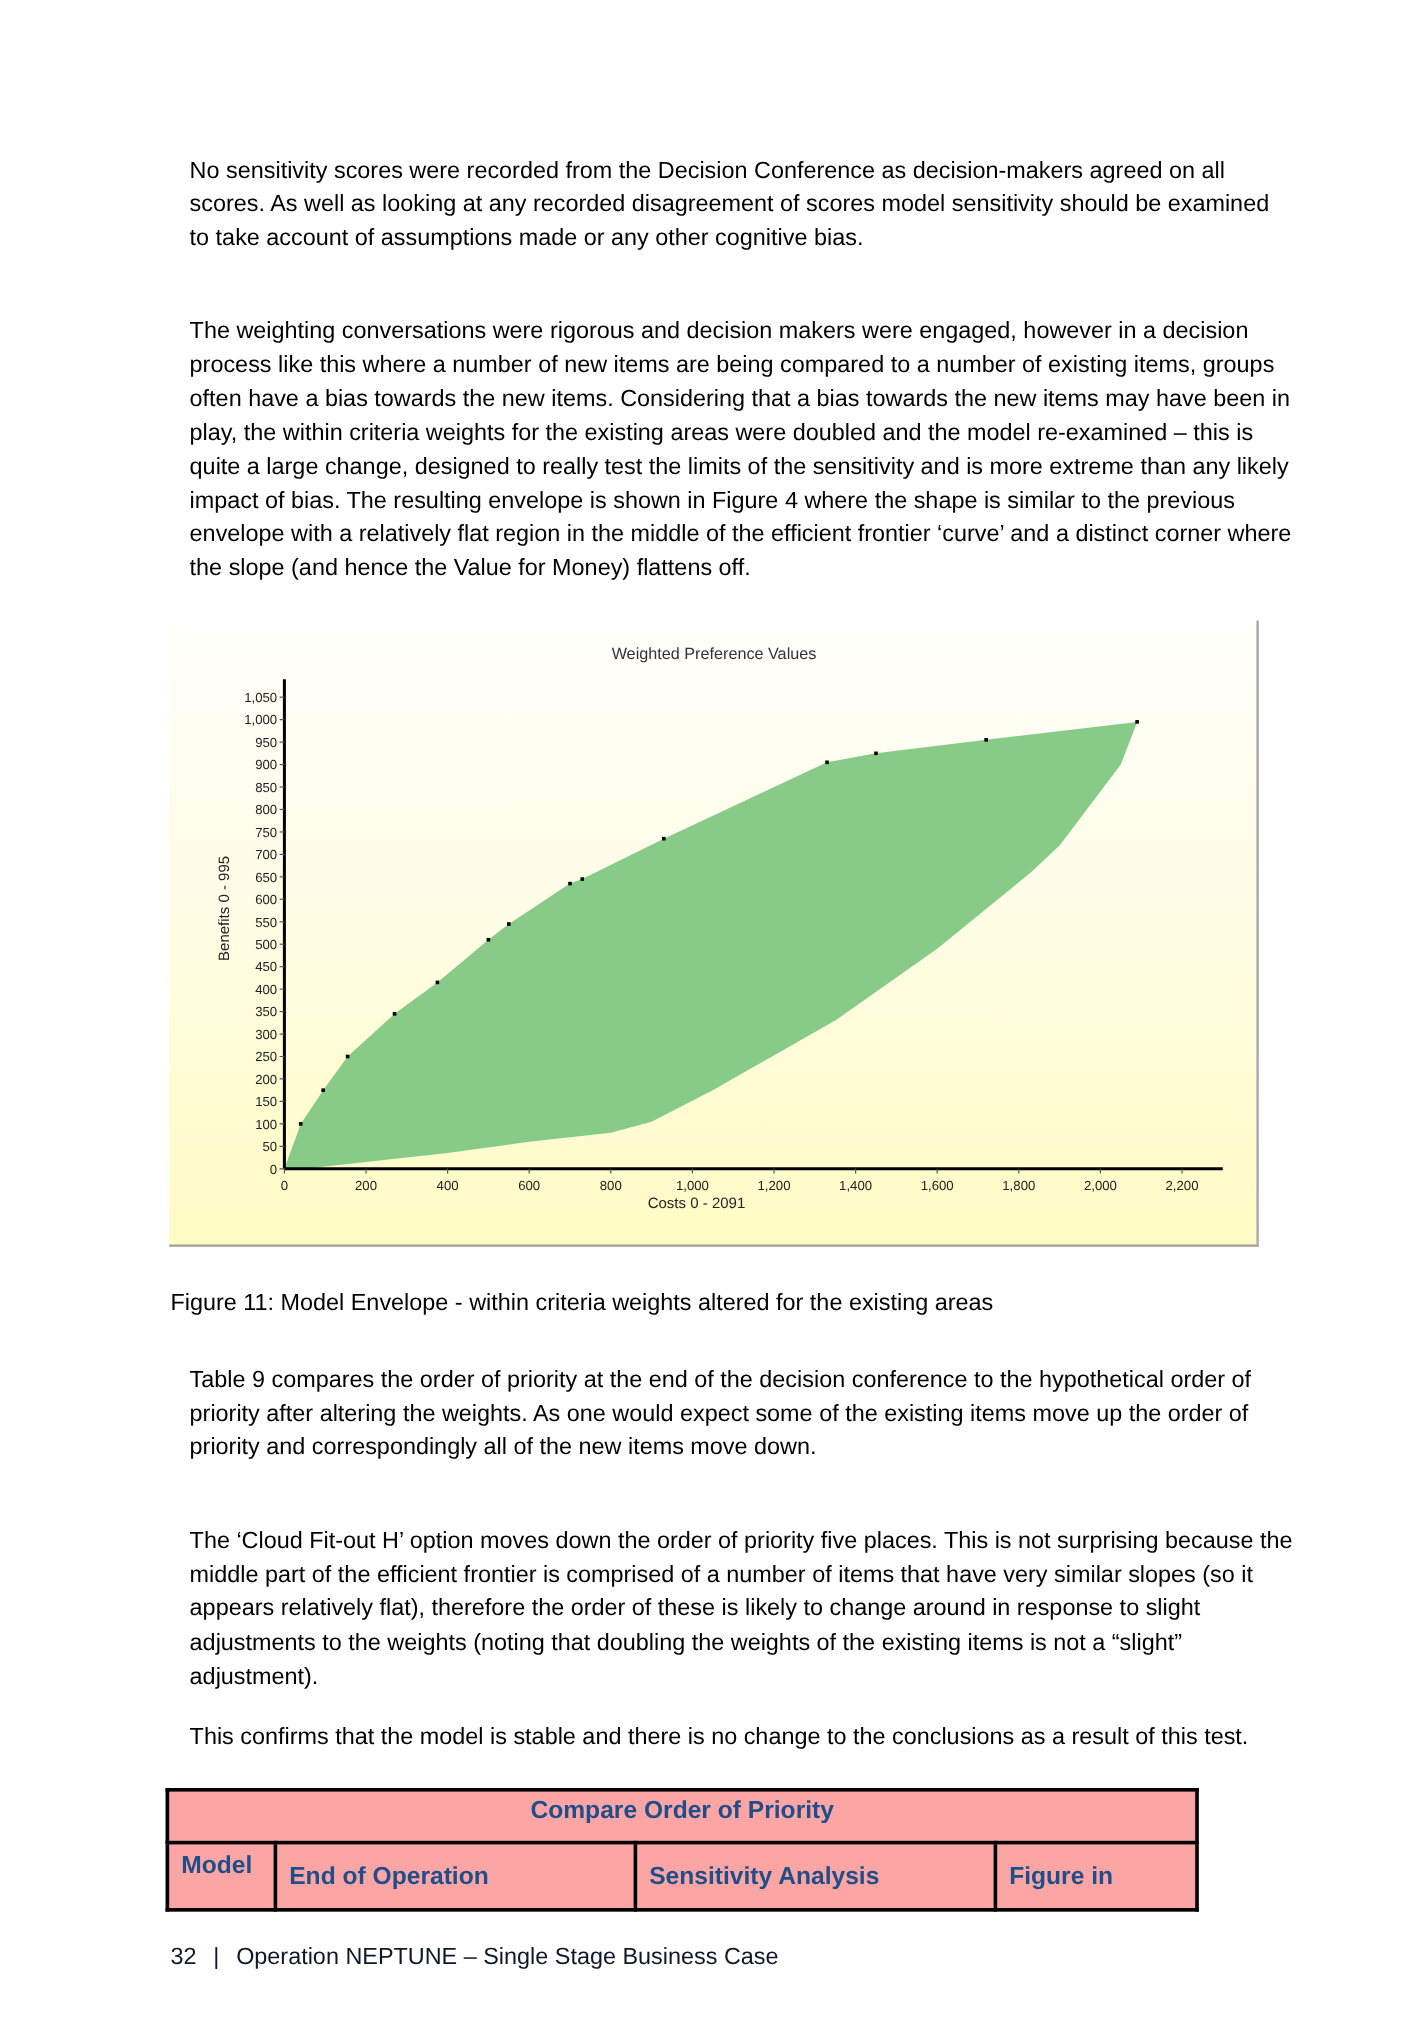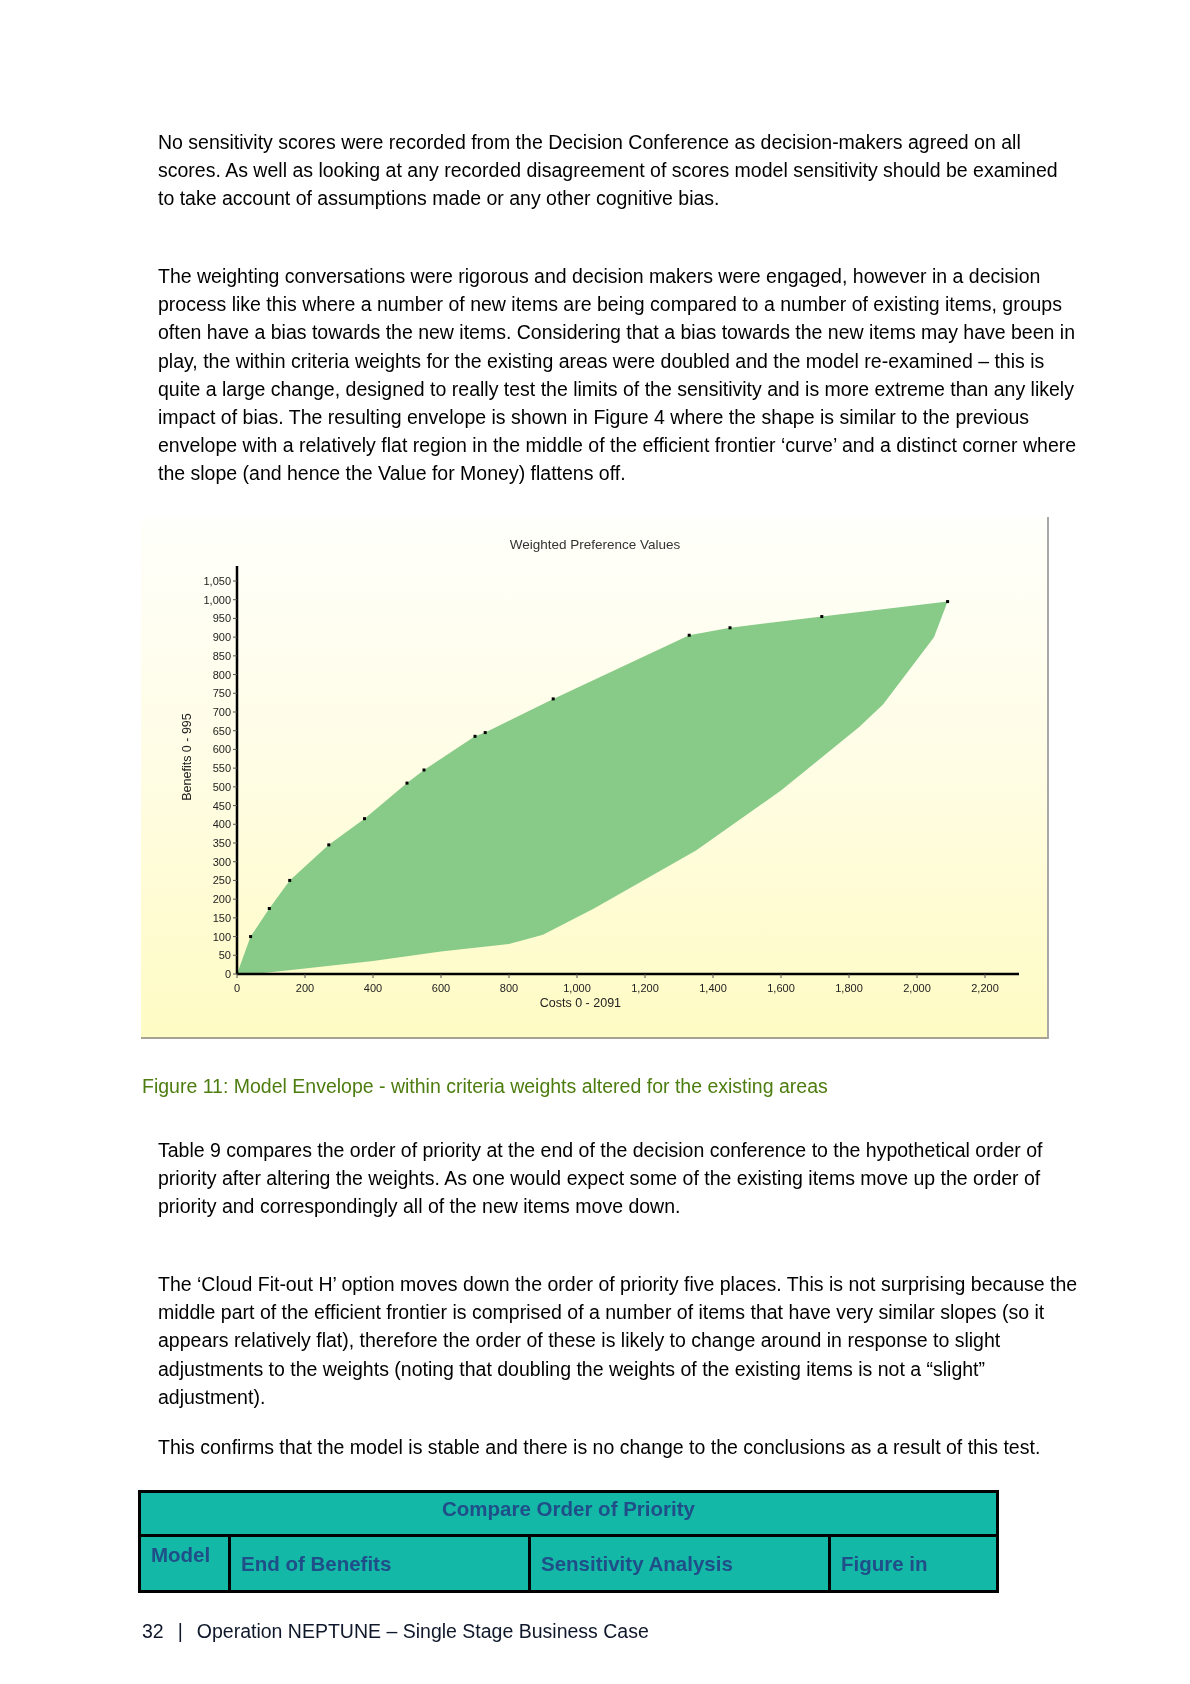--- a/index.html
+++ b/index.html
@@ -12,25 +12,25 @@
     font-size: 19.5px; line-height: 28.2px; margin: 16px;
   }
   .chart-box {
     position: absolute; left: 141px; top: 517px; width: 908px; height: 522px;
     background: linear-gradient(to bottom, #fffffb 0%, #fffde6 45%, #fffbc4 100%);
     border-right: 2px solid #a8a8a8; border-bottom: 2px solid #a8a296;
     box-sizing: border-box;
   }
   .chart-svg { position: absolute; left: 0; top: 0; }
   .caption {
-    position: absolute; left: 142px; top: 1075px; font-size: 19.5px; color: #4d7c0f;
+    position: absolute; left: 142px; top: 1075px; font-size: 19.5px; color: #000000;
   }
   table.priority {
     position: absolute; left: 138px; top: 1490px; width: 861px;
-    border-collapse: collapse; background: #14b8a6;
+    border-collapse: collapse; background: #fca5a5;
   }
   table.priority td {
     border: 3px solid #000; color: #1f4e89; font-weight: bold; font-size: 20.5px;
     padding: 0 10px; box-sizing: border-box;
   }
   .t-title { text-align: center; height: 44px; vertical-align: top; padding-top: 4px !important; }
   .t-head { height: 56px; }
   .t-rank { vertical-align: top; padding-top: 6px !important; width: 90px; }
   .footer {
     position: absolute; left: 142px; top: 1620px; font-size: 19.5px; color: #0f172a;
@@ -142,21 +142,21 @@
 <p class="para" style="top:1254px;">The ‘Cloud Fit-out H’ option moves down the order of priority five places. This is not surprising because the middle part of the efficient frontier is comprised of a number of items that have very similar slopes (so it appears relatively flat), therefore the order of these is likely to change around in response to slight adjustments to the weights (noting that doubling the weights of the existing items is not a “slight” adjustment).</p>
 <p class="para" style="top:1417px;">This confirms that the model is stable and there is no change to the conclusions as a result of this test.</p>
 
 <table class="priority">
   <tbody>
       <tr>
     <td class="t-title" colspan="4">Compare Order of Priority</td>
   </tr>
   <tr>
     <td class="t-head t-rank">Model</td>
-    <td class="t-head" style="width:300px;">End of Benefits</td>
+    <td class="t-head" style="width:300px;">End of Operation</td>
     <td class="t-head" style="width:300px;">Sensitivity Analysis</td>
     <td class="t-head">Figure in</td>
   </tr>
 </tbody>
   </table>
 
 <div class="footer">
   <span>32</span><span class="sep">|</span><span>Operation NEPTUNE – Single Stage Business Case</span>
 </div>
 

